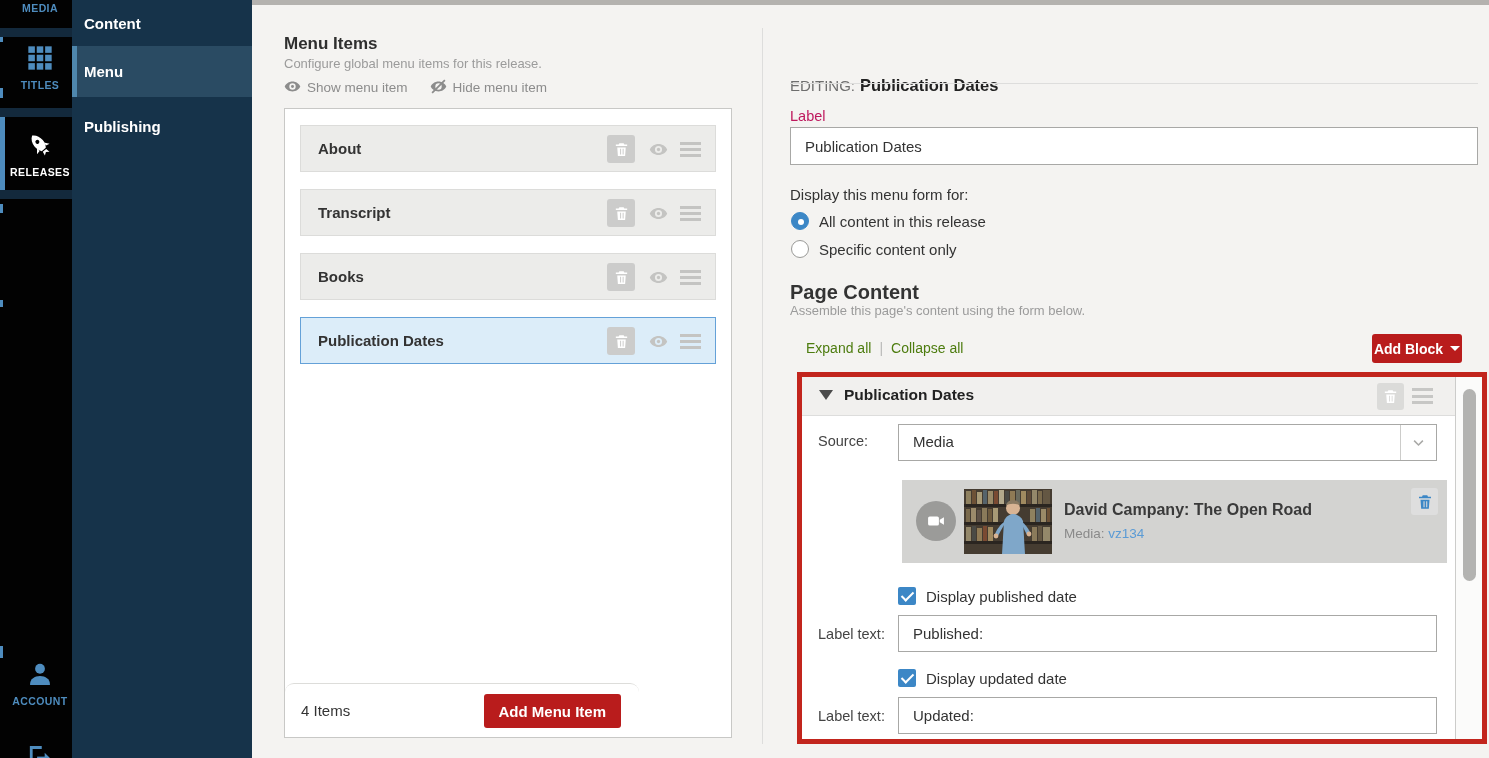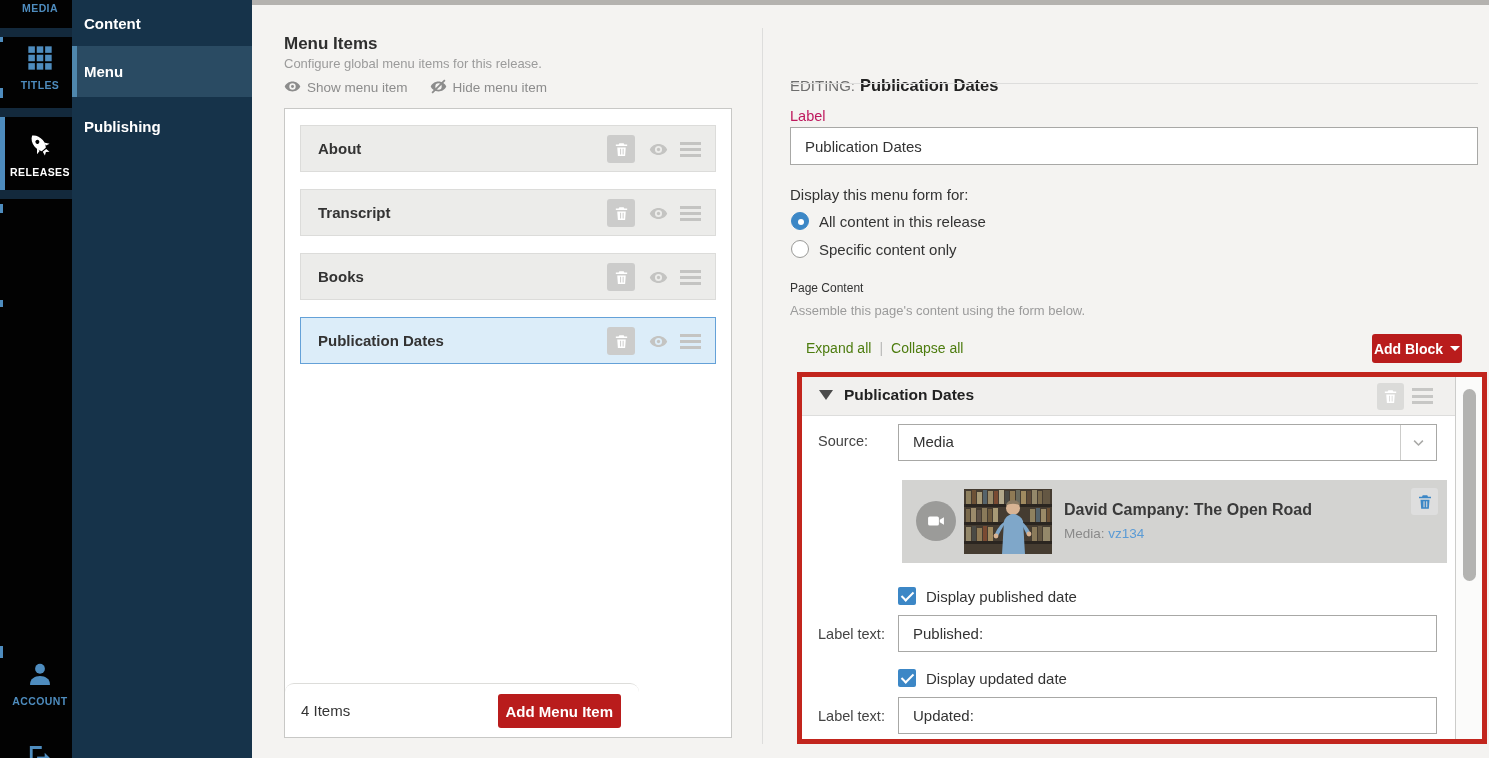--- a/index.html
+++ b/index.html
@@ -47,39 +47,39 @@
   .row-trash svg { width:17px; height:17px; color:#ffffff; }
   .row-eye { position:absolute; right:46px; top:14px; width:21px; height:19px; color:#c4c4c2; cursor:pointer; }
   .row-drag { position:absolute; right:14px; top:16px; width:21px; height:15px; display:flex;
               flex-direction:column; justify-content:space-between; cursor:grab; }
   .row-drag i { display:block; height:3px; background:#c4c4c2; }
 
   .panel-footer { position:absolute; left:0; bottom:0; width:354px; height:54px; border-top:1px solid #ddddda;border-radius:9px; }
   .items-count { position:absolute; left:16px; top:18px; font-size:15px; color:#333; }
   .btn-blue { background:#b91c1c; color:#fff; font-weight:bold; border:none; border-radius:3px;
               font-family:"Liberation Sans",sans-serif; cursor:pointer; }
-  .add-menu-btn { position:absolute; right:18px; top:10px; height:34px; padding:0 8px; font-size:15px; }
+  .add-menu-btn { position:absolute; right:18px; top:10px; height:34px; padding:0 15px; font-size:15px; }
 
   
   .editing-hdr { position:absolute; left:790px; top:48px; font-size:15px; color:#6e6e6e;margin-top:28px; }
   .editing-hdr b { font-size:16.5px; color:#222; margin-left:5px; }
   .hdr-divider { position:absolute; left:790px; top:83px; width:688px; height:1px; background:#dddddc; }
 
   .field-label { position:absolute; font-size:14.5px; color:#be185d; }
   .text-input { position:absolute; height:38px; background:#fff; border:1px solid #a8a8a6;
                 font-family:"Liberation Sans",sans-serif; font-size:15px; color:#333; padding:0 14px; }
 
   .radio-row { position:absolute; display:flex; align-items:center; gap:10px; cursor:pointer;
                font-size:15px; color:#333; }
   .radio { width:18px; height:18px; border-radius:50%; border:1px solid #9a9a98; background:#fff; position:relative; }
   .radio.sel { background:#3c87c6; border-color:#3c87c6; }
   .radio.sel::after { content:""; position:absolute; left:6px; top:6px; width:6px; height:6px;
                       border-radius:50%; background:#fff; }
 
-  .pc-title { position:absolute; left:790px; top:281px; font-size:12px; font-weight:normal; color:#333; }
+  .pc-title { position:absolute; left:790px; top:281px; font-size:20px; font-weight:bold; color:#333; }
   .pc-sub   { position:absolute; left:790px; top:303px; font-size:13px; color:#9b9b9b; }
 
   .links-row { position:absolute; left:806px; top:340px; font-size:14px; color:#2e7cb8; }
   .links-row a { color:#4d7c0f; text-decoration:none; cursor:pointer; }
   .links-row .sep { color:#b9b9b7; margin:0 8px; }
   .add-block-btn { position:absolute; left:1372px; top:334px; width:90px; height:29px; font-size:14px;
                    display:flex; align-items:center; justify-content:center; gap:7px; }
   .caret-dn { width:0; height:0; border-left:5px solid transparent; border-right:5px solid transparent;
               border-top:5px solid #fff; }
 

